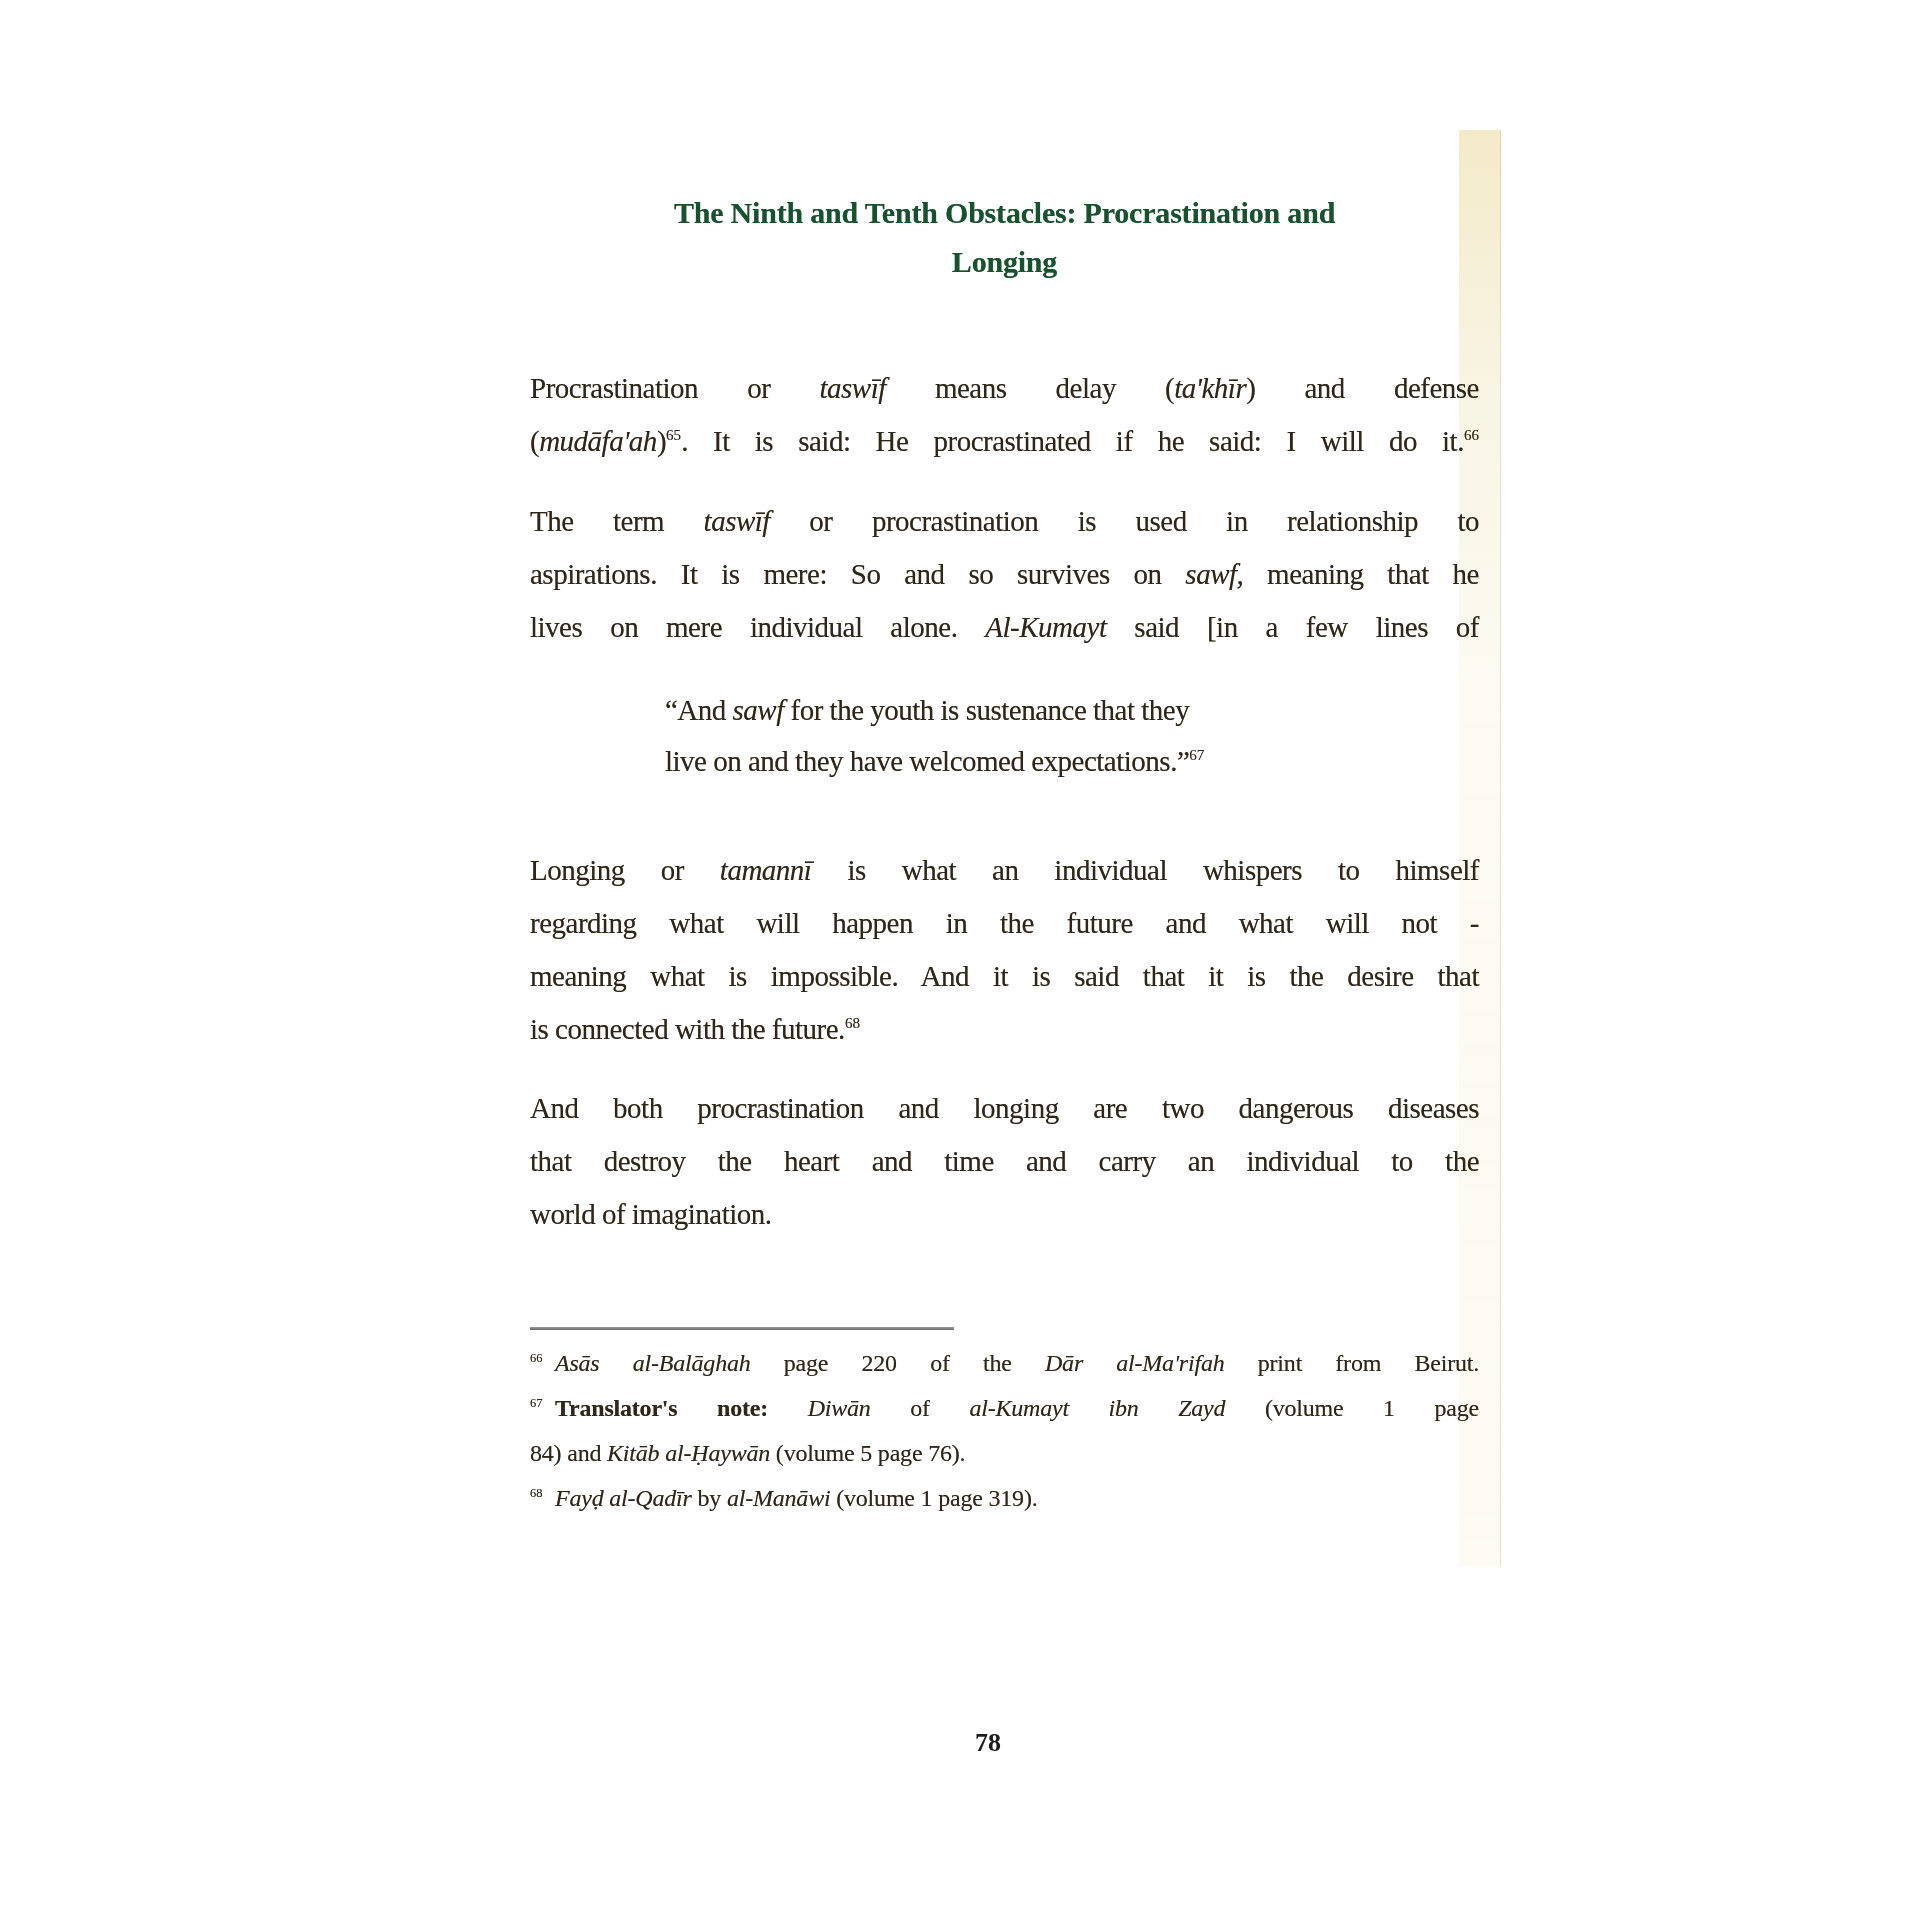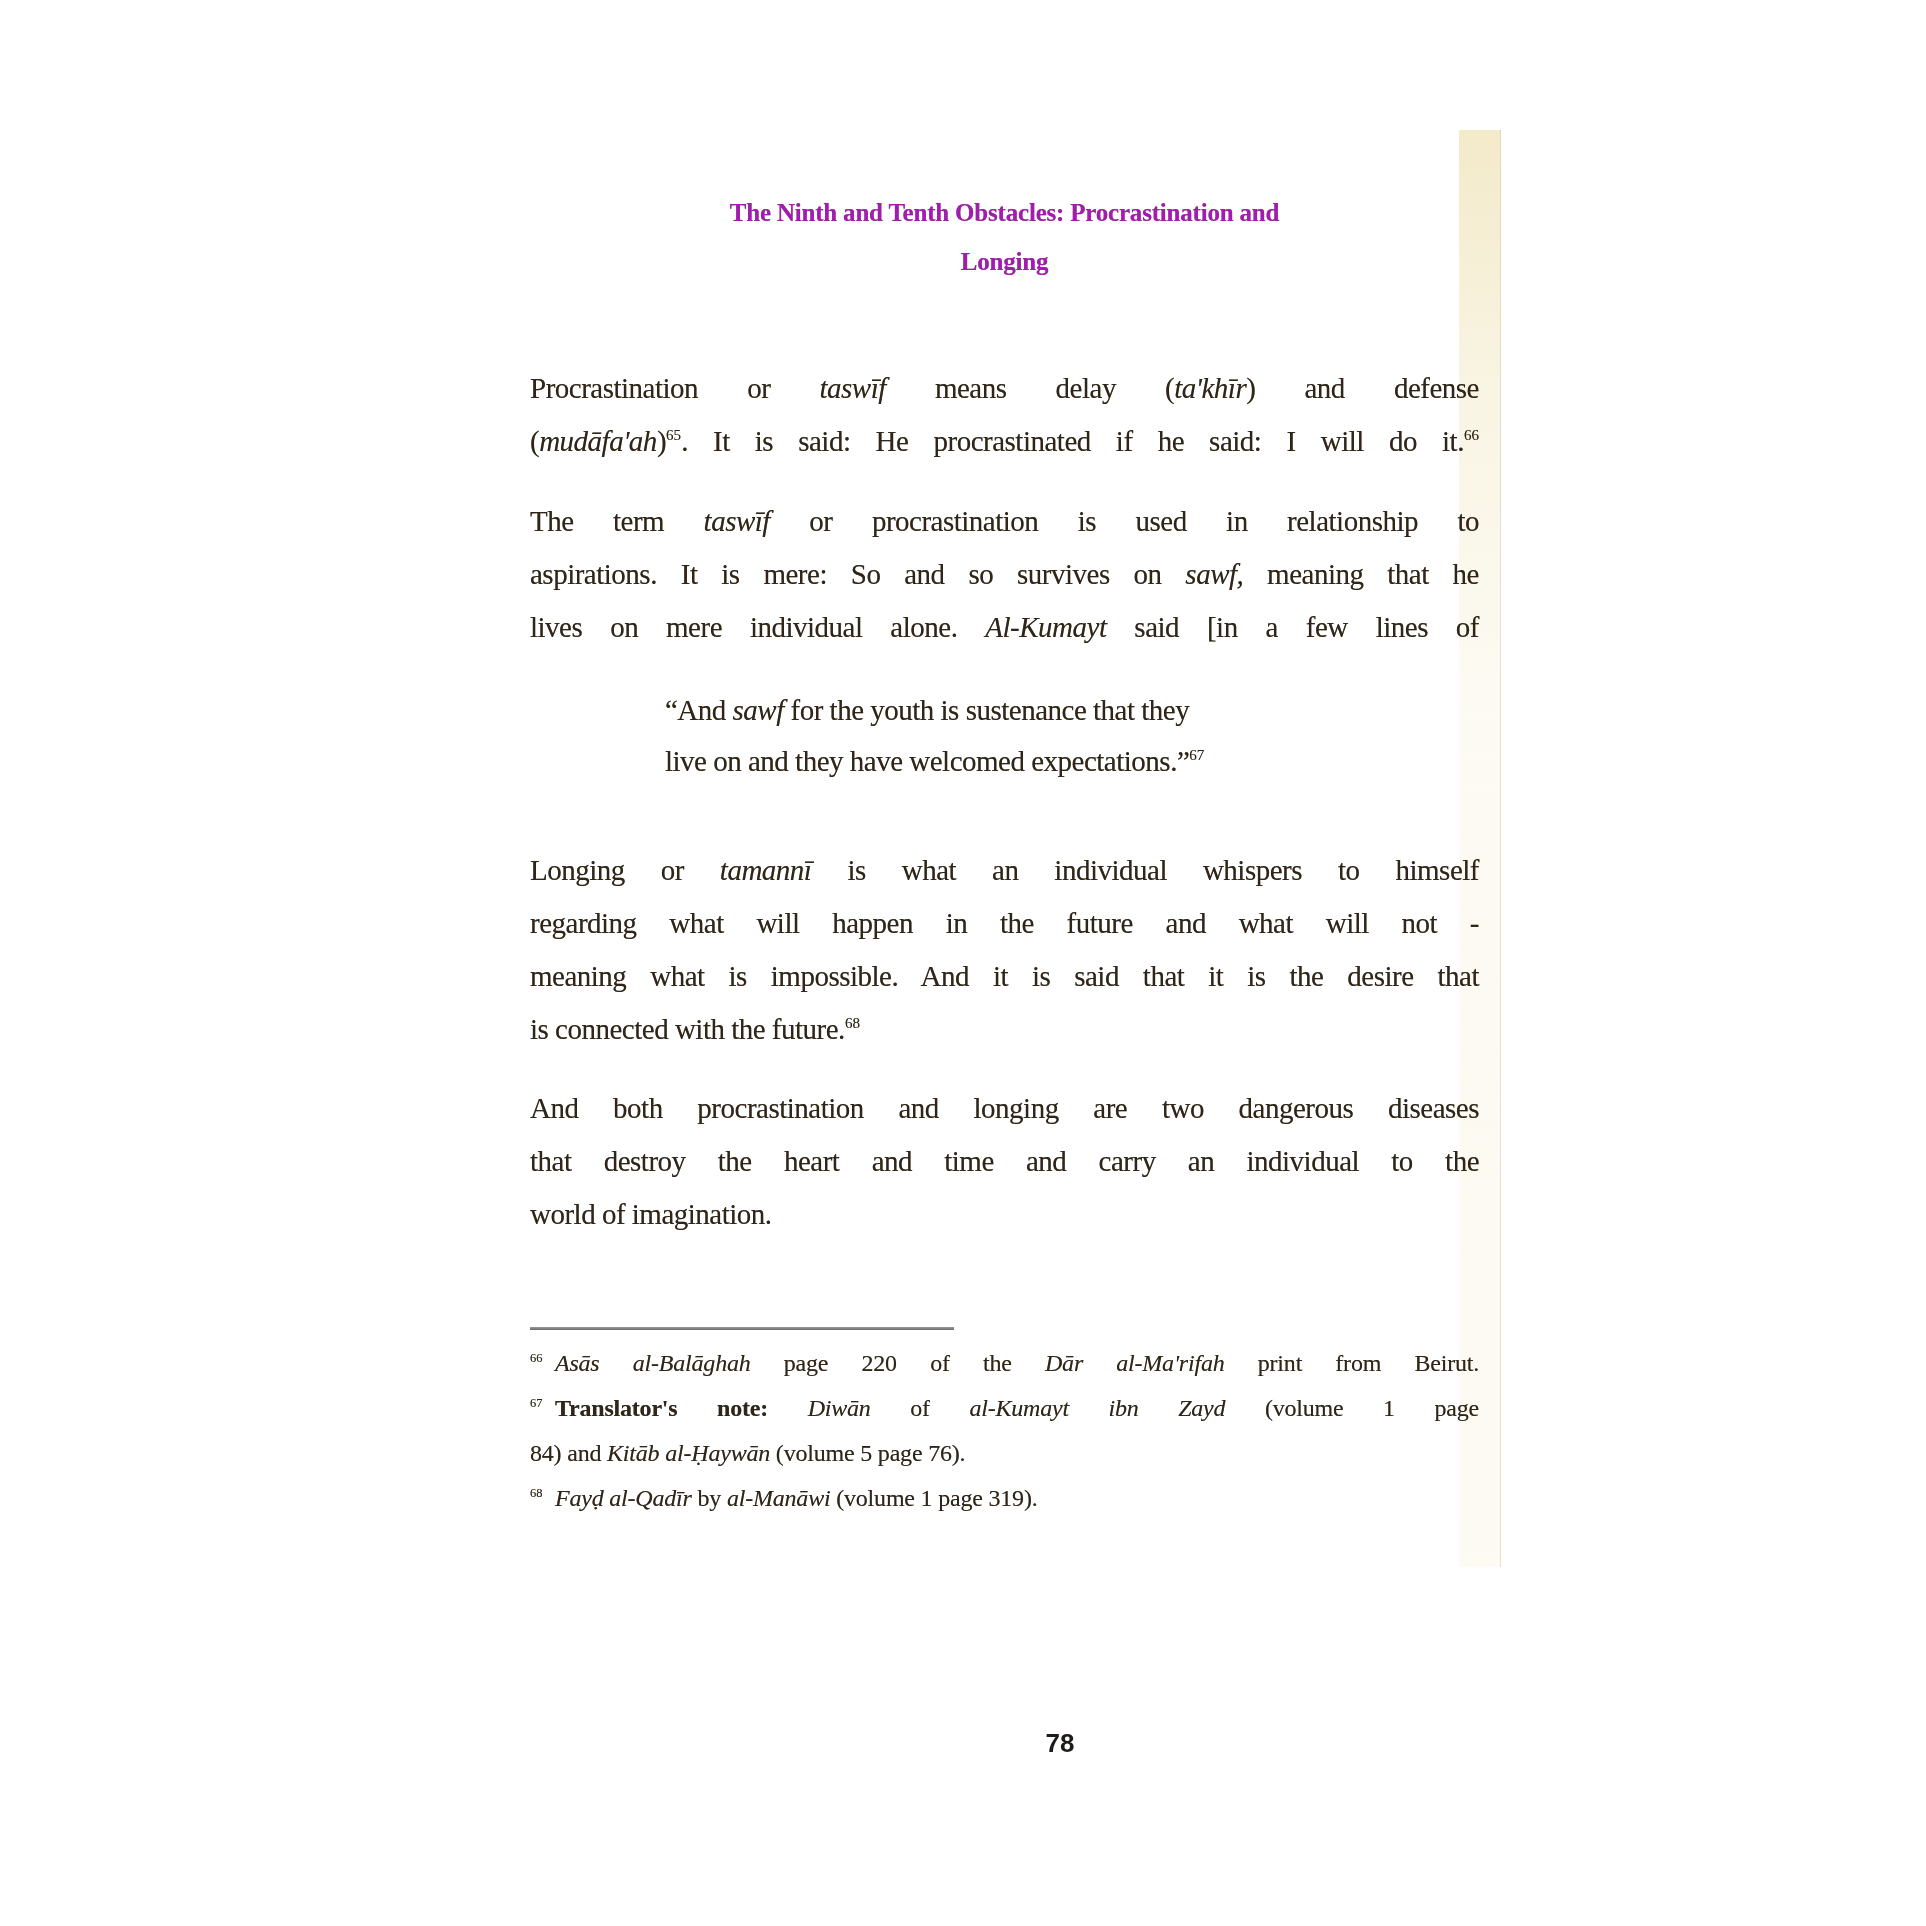--- a/index.html
+++ b/index.html
@@ -40,24 +40,24 @@
   .just { text-align: justify; text-align-last: justify; }
   .it { font-style: italic; }
   .bo { font-weight: bold; }
   .sup {
     font-size: 0.52em;
     vertical-align: super;
     line-height: 0;
     letter-spacing: 0;
   }
   .title {
-    font-size: 25px;
+    font-size: 30px;
     line-height: 49px;
     font-weight: bold;
-    color: #a21caf;
+    color: #14532d;
     letter-spacing: -0.2px;
   }
   .title .line { text-align: center; }
   .para.p1 { margin-top: 76px; }
   .para.p2 { margin-top: 26.5px; }
   .quote {
     margin-top: 31px;
     padding-left: 135px;
     line-height: 51px;
   }
@@ -71,25 +71,25 @@
   }
   .footnotes {
     margin-top: 11.6px;
     font-size: 24px;
     line-height: 45px;
     letter-spacing: -0.2px;
   }
   .footnotes .sup { margin-right: 12.5px; }
   .pageno {
     position: absolute;
-    left: 1024px;
+    left: 952px;
     top: 1728px;
     width: 72px;
     text-align: center;
-    font-family: Liberation Sans, sans-serif;
+    font-family: Liberation Serif, serif;
     font-weight: bold;
     font-size: 26px;
     color: #1e1c1a;
   }
 </style>
 </head>
 <body>
 
 <div class="page">
   <div class="edge-band"></div>

